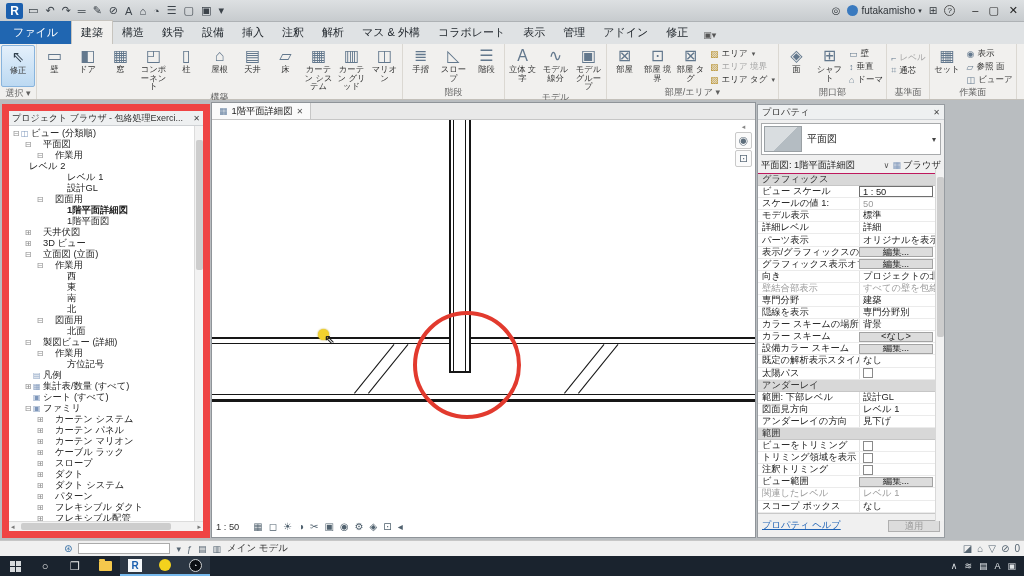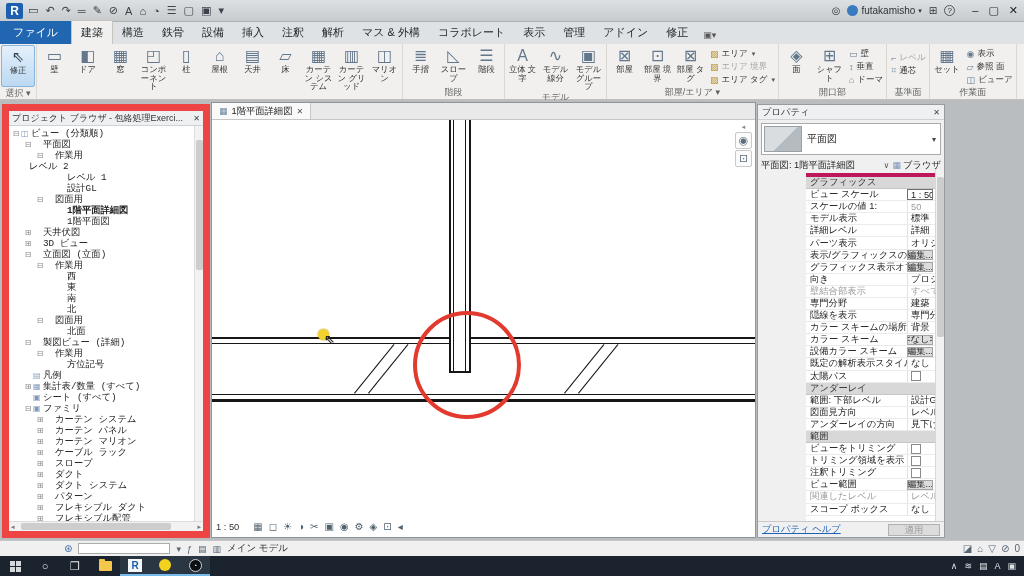--- a/index.html
+++ b/index.html
@@ -45,21 +45,21 @@
 
   
   .browser{position:absolute;left:2px;top:4px;width:208px;height:434px;background:#fff;border:7px solid #ef4444;display:flex;flex-direction:column;justify-content:space-between;}
   .bheader{height:15px;background:#eef0f1;border-bottom:1px solid #cfd2d5;display:flex;align-items:center;font-size:9px;color:#333;padding:0 3px;white-space:nowrap;overflow:hidden;}
   .bheader .bx{margin-left:auto;font-size:8px;color:#444;}
   .btree{flex:1;overflow:hidden;position:relative;padding-top:2px;}
   .trow{display:flex;align-items:center;height:11px;font-size:9.3px;color:#222;white-space:nowrap;}
   .trow.sel .tlabel{font-weight:bold;}
   .texp{width:10px;font-size:8px;color:#888;text-align:center;flex:none;}
   .tico{width:10px;font-size:8px;color:#7d96ba;flex:none;}
-  .tlabel{overflow:hidden;font-family:Liberation Mono, monospace;}
+  .tlabel{overflow:hidden;}
   .bvscroll{position:absolute;right:0;top:0;bottom:0;width:9px;background:#f2f2f2;border-left:1px solid #dcdcdc;}
   .bvthumb{position:absolute;left:1px;width:7px;top:14px;height:130px;background:#cdcdcd;border-radius:2px;}
   .bhscroll{height:10px;background:#f2f2f2;border-top:1px solid #dcdcdc;position:relative;}
   .bhthumb{position:absolute;left:12px;top:1px;height:7px;width:150px;background:#cdcdcd;border-radius:2px;}
   .harrow{position:absolute;top:0;font-size:7px;color:#777;line-height:10px;}
 
   
   .canvas{position:absolute;left:211px;top:2px;width:545px;height:436px;background:#fff;border:1px solid #8f9499;display:flex;flex-direction:column;}
   .vtabs{height:17px;background:#e9e9e9;border-bottom:1px solid #c6c6c6;display:flex;flex:none;}
   .vtab{display:flex;align-items:center;gap:4px;padding:0 7px;background:#fafafa;border-right:1px solid #c6c6c6;font-size:9.3px;color:#222;}
@@ -85,34 +85,34 @@
   .pheader .bx{margin-left:auto;font-size:8px;color:#444;}
   .typesel{height:32px;background:#fff;border:1px solid #a8aaac;margin:3px 3px 2px;display:flex;align-items:center;}
   .thumb{width:38px;height:26px;background:linear-gradient(135deg,#d9dde0 55%,#b4bcc2 55%);border:1px solid #9aa0a4;margin:0 5px 0 2px;flex:none;}
   .tslabel{font-size:10px;color:#222;}
   .tscaret{margin-left:auto;padding-right:4px;font-size:8px;color:#444;}
   .instrow{height:16px;display:flex;align-items:center;padding:0 3px;gap:3px;color:#222;}
   .instname{flex:1;white-space:nowrap;overflow:hidden;}
   .instcaret{font-size:8px;color:#555;}
   .typeedit{display:flex;align-items:center;gap:2px;white-space:nowrap;}
   .typeedit .tei{color:#7d96ba;font-size:9px;}
-  .prows{flex:1;overflow:hidden;background:#fff;border-top:4px solid #be185d;position:relative;margin-right:9px;margin-left:48px;}
+  .prows{flex:1;overflow:hidden;background:#fff;border-top:1px solid #be185d;position:relative;margin-right:9px;}
   .prow{display:flex;align-items:center;height:12.1px;border-bottom:1px solid #ebebeb;}
   .plabel{width:101px;padding-left:4px;color:#222;white-space:nowrap;overflow:hidden;flex:none;}
   .pval{flex:1;border-left:1px solid #e2e2e2;padding-left:3px;white-space:nowrap;overflow:hidden;color:#222;height:100%;display:flex;align-items:center;}
   .prow.group{background:#d8d8d8;border-bottom:1px solid #c6c6c6;}
   .prow.group .plabel{width:auto;color:#333;}
   .prow.gray .pval{color:#9b9b9b;}
   .prow.dim .plabel{color:#9b9b9b;}
   .prow.btn .pval{background:#dcdcdc;border:1px solid #a3a3a3;margin:1px 2px 1px 0;height:10px;align-items:center;justify-content:center;padding:0;}
   .prow.edit .pval{background:#fff;border:1px solid #6f6f6f;margin:1px 2px 1px 0;height:11px;padding-left:3px;}
   .prow.check .pval::before{content:"";width:8px;height:8px;border:1px solid #8a8a8a;background:#fff;display:inline-block;}
   .pvscroll{position:absolute;right:0;top:64px;bottom:16px;width:9px;background:#f2f2f2;border-left:1px solid #d8d8d8;}
   .pvthumb{position:absolute;left:1px;width:7px;top:8px;height:160px;background:#cdcdcd;border-radius:2px;}
-  .pfooter{height:16px;display:flex;align-items:center;padding:0 4px;border-top:1px solid #c9c9c9;}
+  .pfooter{height:24px;display:flex;align-items:center;padding:0 4px;border-top:1px solid #c9c9c9;}
   .phelp{color:#1e62b5;text-decoration:underline;}
   .papply{margin-left:auto;width:52px;height:12px;background:#dcdcdc;border:1px solid #b0b0b0;color:#9a9a9a;text-align:center;line-height:11px;}
 
   .rightstrip{position:absolute;left:947px;top:0;right:0;bottom:0;background:#b9bdc0;}
 
   
   .statusbar{position:absolute;top:540px;left:0;right:0;height:16px;background:#f0f0f0;border-top:1px solid #c6c6c6;display:flex;align-items:center;font-size:9.5px;color:#333;padding:0 4px;gap:6px;}
   .sb-hint{white-space:nowrap;}
   .sb-globe{margin-left:60px;color:#3d74a8;font-size:10px;}
   .sb-combo{width:92px;height:11px;background:#fff;border:1px solid #ababab;}
@@ -284,20 +284,21 @@
             <span class="ricon">▥</span>
             <span>カーテン グリッド</span>
           </div>
 
           <div class="rbtn">
             <span class="ricon">◫</span>
             <span>マリオン</span>
           </div>
 
       </div>
+      <div class="rgl">構築</div>
     </div>
     <div class="rgroup">
       <div class="rbtns">
 
           <div class="rbtn">
             <span class="ricon">≣</span>
             <span>手摺</span>
           </div>
 
           <div class="rbtn">

